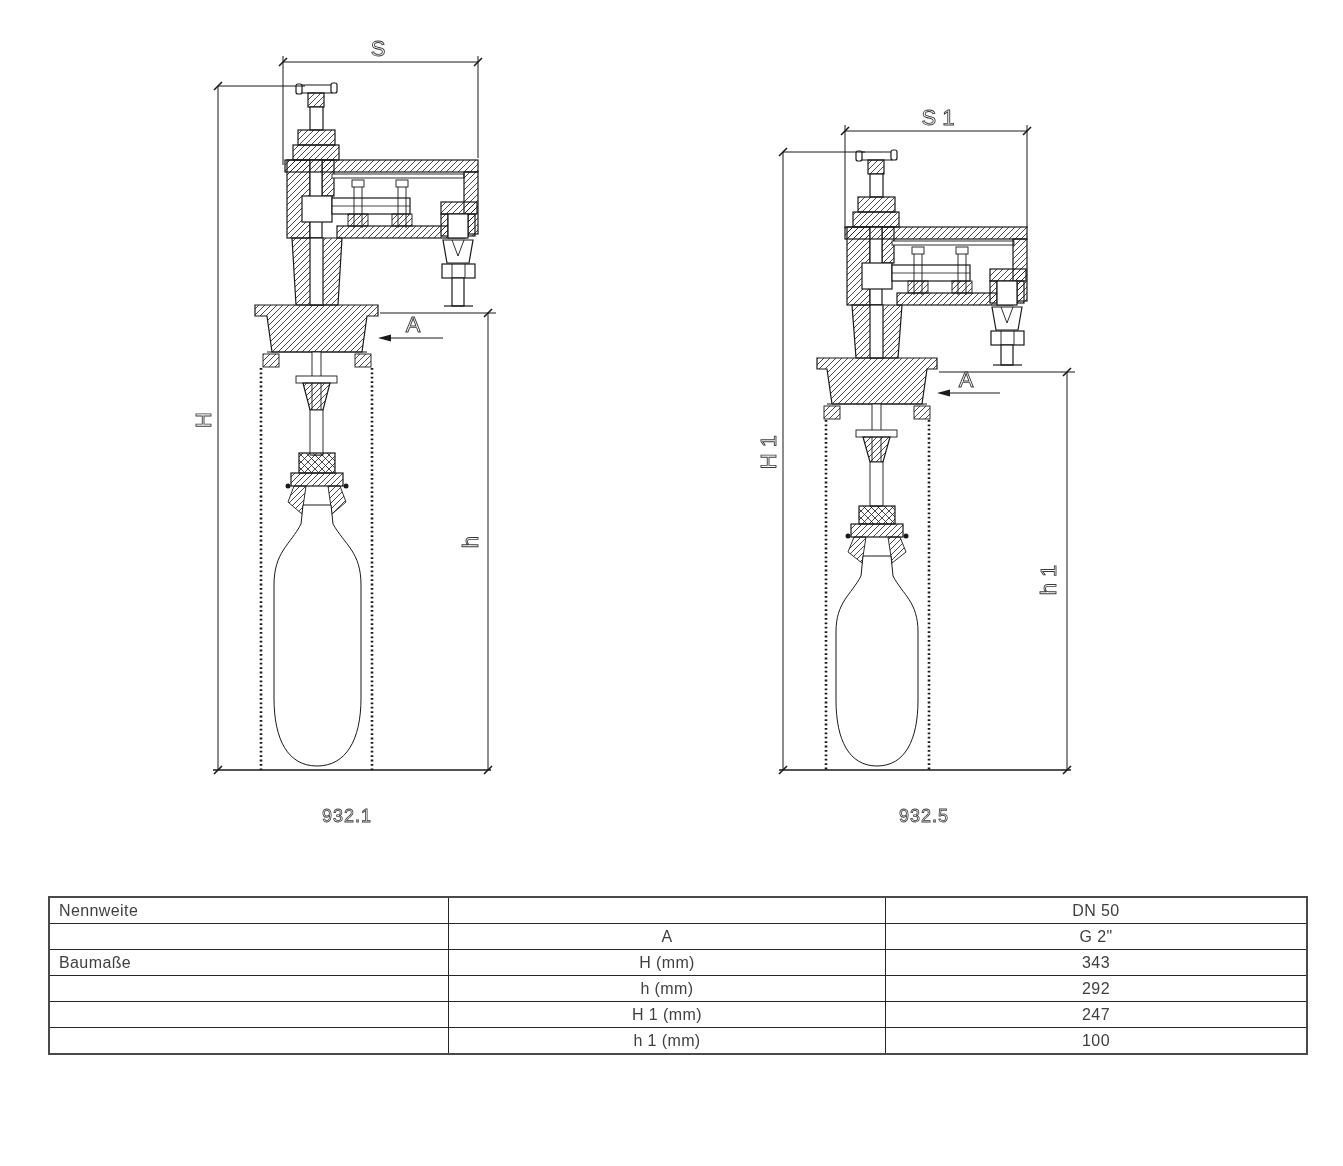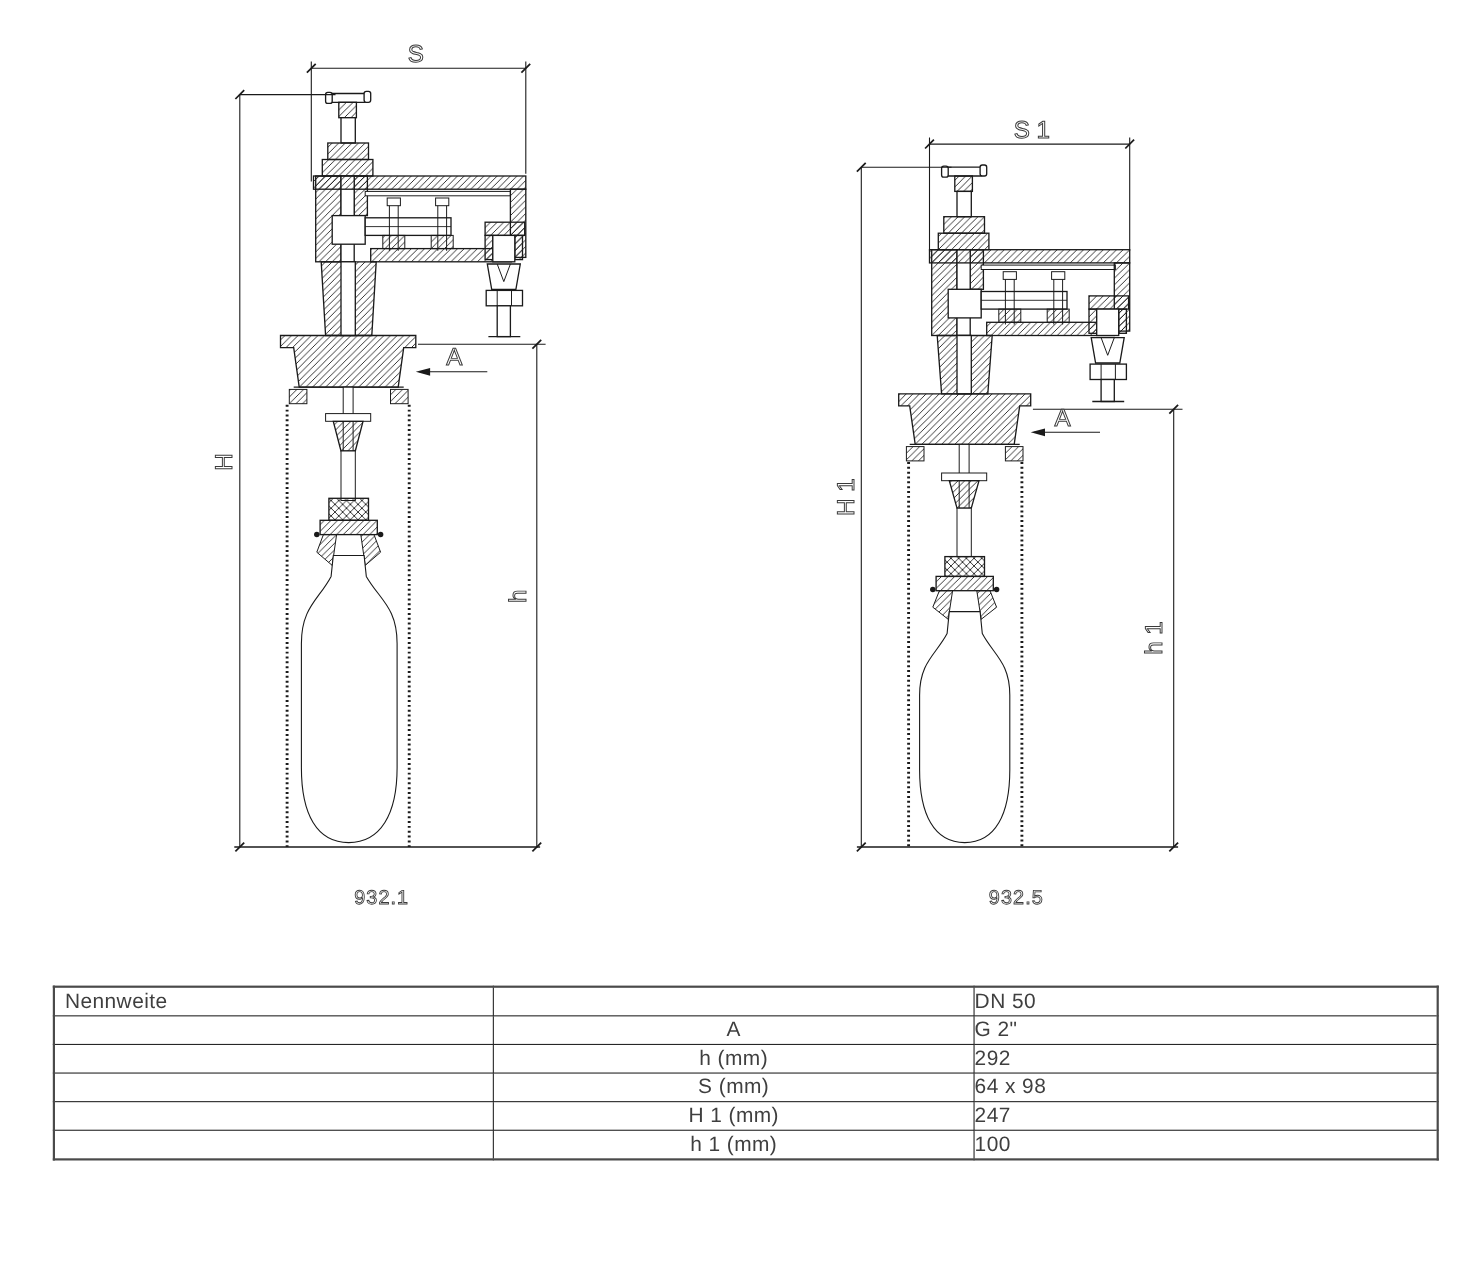--- a/index.html
+++ b/index.html
@@ -2,25 +2,25 @@
 <html><head>
 <meta charset="utf-8">
 <style>
   html,body{margin:0;padding:0;background:#ffffff;}
   #stage{position:relative;width:1343px;height:1166px;background:#fff;overflow:hidden;
          font-family:"Liberation Sans",sans-serif;}
   #drawing-svg{position:absolute;left:0;top:0;}
   
   #spec-table{position:absolute;left:48px;top:896px;width:1245px;border-collapse:collapse;
               table-layout:fixed;border:2px solid #4a4a4a;}
-  #spec-table td{border:1.5px solid #262626;height:25px;font-size:19px;color:#3f3f3f;
+  #spec-table td{border:1.5px solid #262626;height:25px;font-size:16px;color:#3f3f3f;
                  letter-spacing:.4px;padding:0;white-space:nowrap;overflow:hidden;}
   #spec-table td.c1{text-align:left;padding-left:9px;width:389px;}
   #spec-table td.c2{text-align:center;width:436px;}
-  #spec-table td.c3{width:420px;}
+  #spec-table td.c3{text-align:center;width:420px;}
   
   text.cad{fill:#ffffff;stroke:#3a3a3a;stroke-width:0.9px;
            font-family:"Liberation Sans",sans-serif;}
   text.cad-small{fill:#ffffff;stroke:#3a3a3a;stroke-width:0.8px;
            font-family:"Liberation Sans",sans-serif;}
 </style>
 </head>
 <body>
 
 <div id="stage">
@@ -291,31 +291,31 @@
       <td class="c1">Nennweite</td>
       <td class="c2"></td>
       <td class="c3">DN 50</td>
     </tr>
     <tr>
       <td class="c1"></td>
       <td class="c2">A</td>
       <td class="c3">G 2"</td>
     </tr>
     <tr>
+      <td class="c1">Baumaße</td>
+      <td class="c2">H (mm)</td>
+      <td class="c3">343</td>
+    </tr>
+    <tr>
       <td class="c1"></td>
       <td class="c2">h (mm)</td>
       <td class="c3">292</td>
     </tr>
     <tr>
       <td class="c1"></td>
-      <td class="c2">S (mm)</td>
-      <td class="c3">64 x 98</td>
-    </tr>
-    <tr>
-      <td class="c1"></td>
       <td class="c2">H 1 (mm)</td>
       <td class="c3">247</td>
     </tr>
     <tr>
       <td class="c1"></td>
       <td class="c2">h 1 (mm)</td>
       <td class="c3">100</td>
     </tr>
   </tbody>
 </table>

